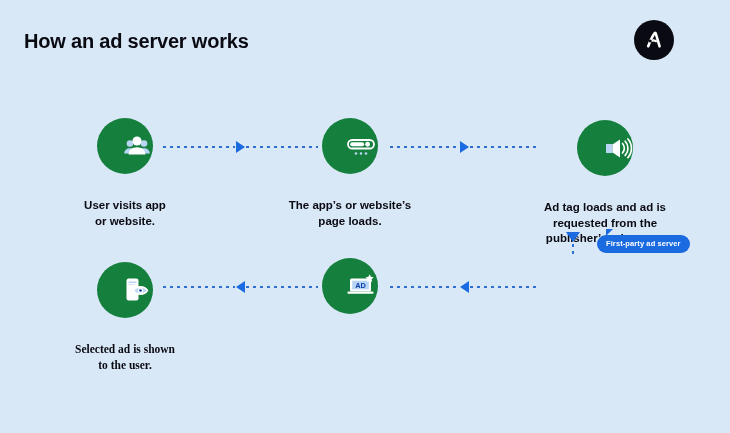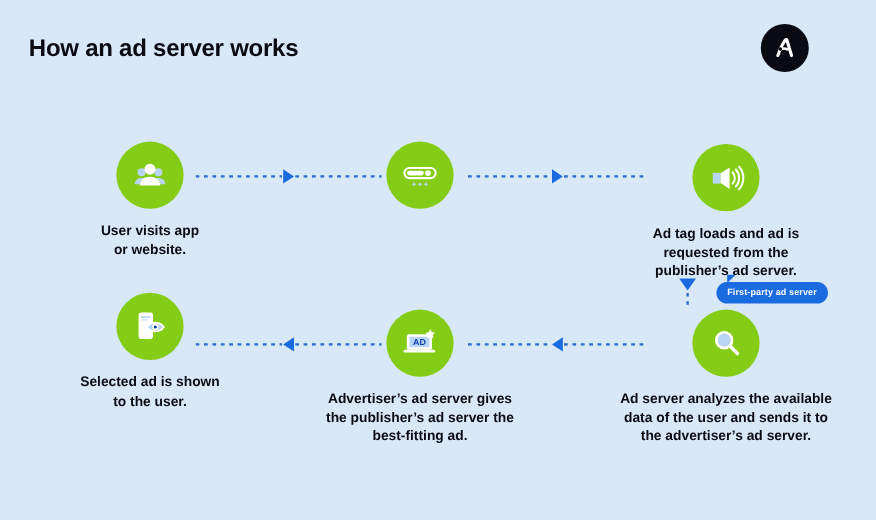--- a/index.html
+++ b/index.html
@@ -53,44 +53,44 @@
   
   .step {
     position: absolute;
     width: 230px;
     text-align: center;
   }
   .step .circle {
     width: 56px;
     height: 56px;
     border-radius: 50%;
-    background: #84cc16;
+    background: #15803d;
     margin: 0 auto;
     display: flex;
     align-items: center;
-    justify-content: center;
+    justify-content: flex-end;
   }
   .step .circle svg { display: block; }
   .step .caption {
-    margin-top: 12px;
+    margin-top: 24px;
     font-size: 11.5px;
     line-height: 15.5px;
     font-weight: bold;
     color: #0a0a12;
     white-space: pre-line;
   }
 
   
   #step-1 { left: 10px;  top: 118px; }
   #step-2 { left: 235px; top: 118px; }
   #step-3 { left: 490px; top: 120px; }
   
   #step-4 { left: 490px; top: 258px; }
   #step-5 { left: 235px; top: 258px; }
-  #step-6 { left: 10px;  top: 244px; }
+  #step-6 { left: 10px;  top: 262px; font-family: Liberation Serif, serif; }
 
   
   .connector-h {
     position: absolute;
     height: 14px;
     display: flex;
     align-items: center;
   }
   .connector-h .dots {
     flex: 1;
@@ -208,20 +208,22 @@
     <div class="circle">
       <svg width="34" height="34" viewBox="0 0 34 34">
         <rect x="4" y="11" width="26" height="8.5" rx="4.25" fill="none" stroke="#ffffff" stroke-width="1.8"></rect>
         <rect x="6.2" y="13.2" width="14" height="4.1" rx="2.05" fill="#ffffff"></rect>
         <circle cx="23.6" cy="15.25" r="2.4" fill="#ffffff"></circle>
         <circle cx="12" cy="24.5" r="1.3" fill="#b9d5f5"></circle>
         <circle cx="17" cy="24.5" r="1.3" fill="#b9d5f5"></circle>
         <circle cx="22" cy="24.5" r="1.3" fill="#b9d5f5"></circle>
       </svg>
     </div>
+    <div class="caption">The app’s or website’s
+page loads.</div>
   </div>
 
   <div class="connector-h" id="conn-2">
     <div class="dots"></div>
     <div class="arrow-r"></div>
     <div class="dots"></div>
   </div>
 
   <div class="step" id="step-3">
     <div class="circle">
@@ -238,52 +240,38 @@
 publisher’s ad server.</div>
   </div>
 
   <div class="connector-v" id="conn-3">
     <div class="arrow-d"></div>
     <div class="dots-v"></div>
   </div>
 
   <div class="badge" id="badge-1">First-party ad server</div>
 
-  <div class="step" id="step-4">
-    <div class="circle">
-      <svg width="32" height="32" viewBox="0 0 32 32">
-        <circle cx="14.5" cy="13.5" r="6.6" fill="#b9d5f5" stroke="#ffffff" stroke-width="2.2"></circle>
-        <path d="M19.6 18.6 L25.5 24.5" stroke="#ffffff" stroke-width="3" stroke-linecap="round"></path>
-      </svg>
-    </div>
-    <div class="caption">Ad server analyzes the available
-data of the user and sends it to
-the advertiser’s ad server.</div>
-  </div>
 
 
   <div class="connector-h" id="conn-4">
     <div class="dots"></div>
     <div class="arrow-l"></div>
     <div class="dots"></div>
   </div>
 
   <div class="step" id="step-5">
     <div class="circle">
       <svg width="34" height="34" viewBox="0 0 34 34">
         <rect x="6" y="9.5" width="21" height="13" rx="1.6" fill="#ffffff"></rect>
         <rect x="8.2" y="11.7" width="16.6" height="8.6" fill="#b9d5f5"></rect>
         <text x="16.5" y="18.6" font-family="Liberation Sans, sans-serif" font-size="7.4" font-weight="bold" fill="#0b3fa8" text-anchor="middle">AD</text>
         <rect x="3.4" y="22.5" width="26.2" height="2.3" rx="1.15" fill="#ffffff"></rect>
         <path d="M25.6 5.2 l1.25 2.6 2.85 .4 -2.05 2.0 .5 2.85 -2.55-1.35 -2.55 1.35 .5-2.85 -2.05-2.0 2.85-.4 z" fill="#ffffff"></path>
       </svg>
     </div>
-    <div class="caption">Advertiser’s ad server gives
-the publisher’s ad server the
-best-fitting ad.</div>
   </div>
 
   <div class="connector-h" id="conn-5">
     <div class="dots"></div>
     <div class="arrow-l"></div>
     <div class="dots"></div>
   </div>
 
   <div class="step" id="step-6">
     <div class="circle">

